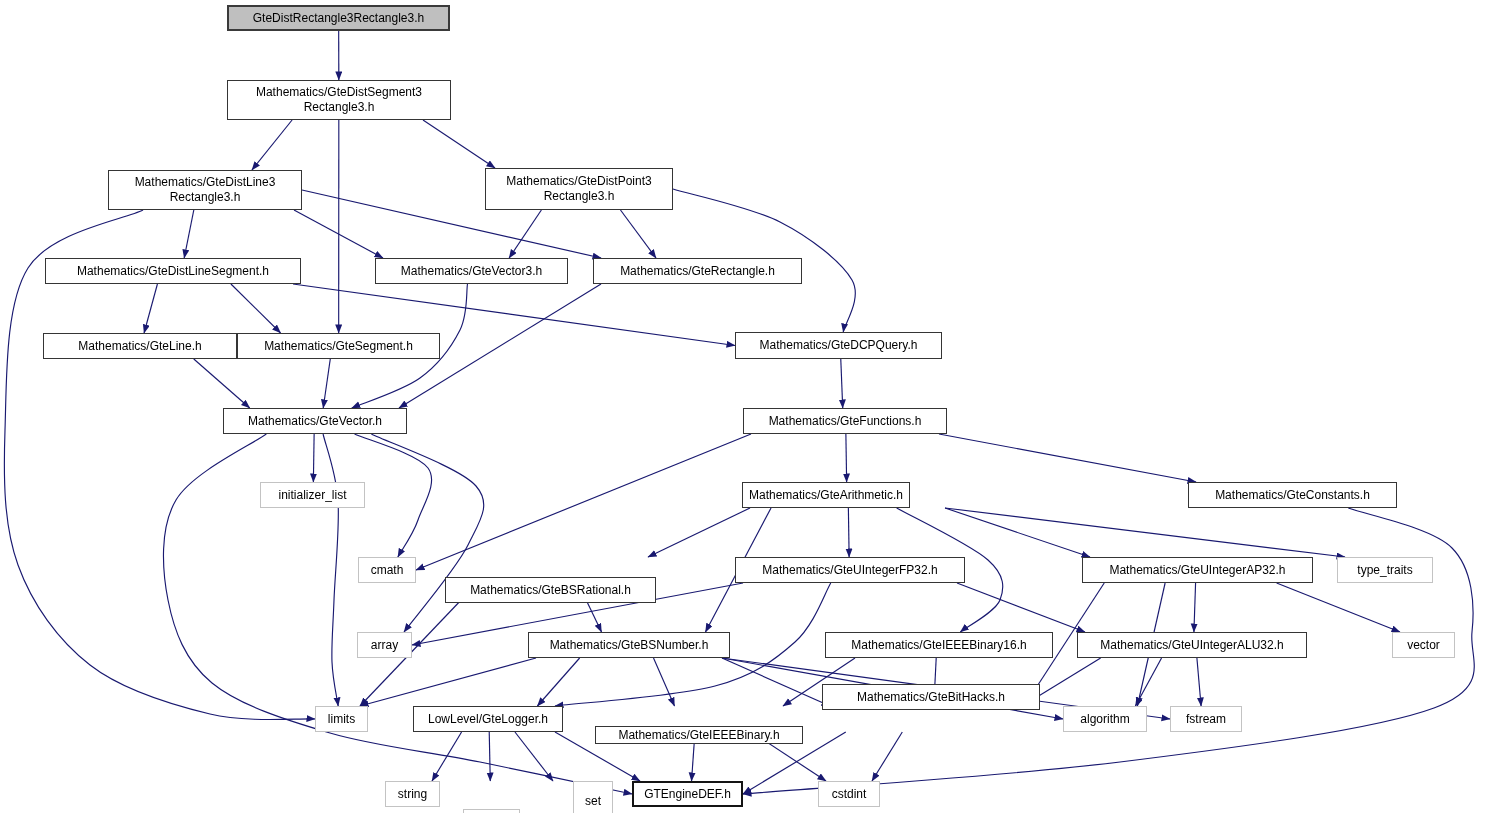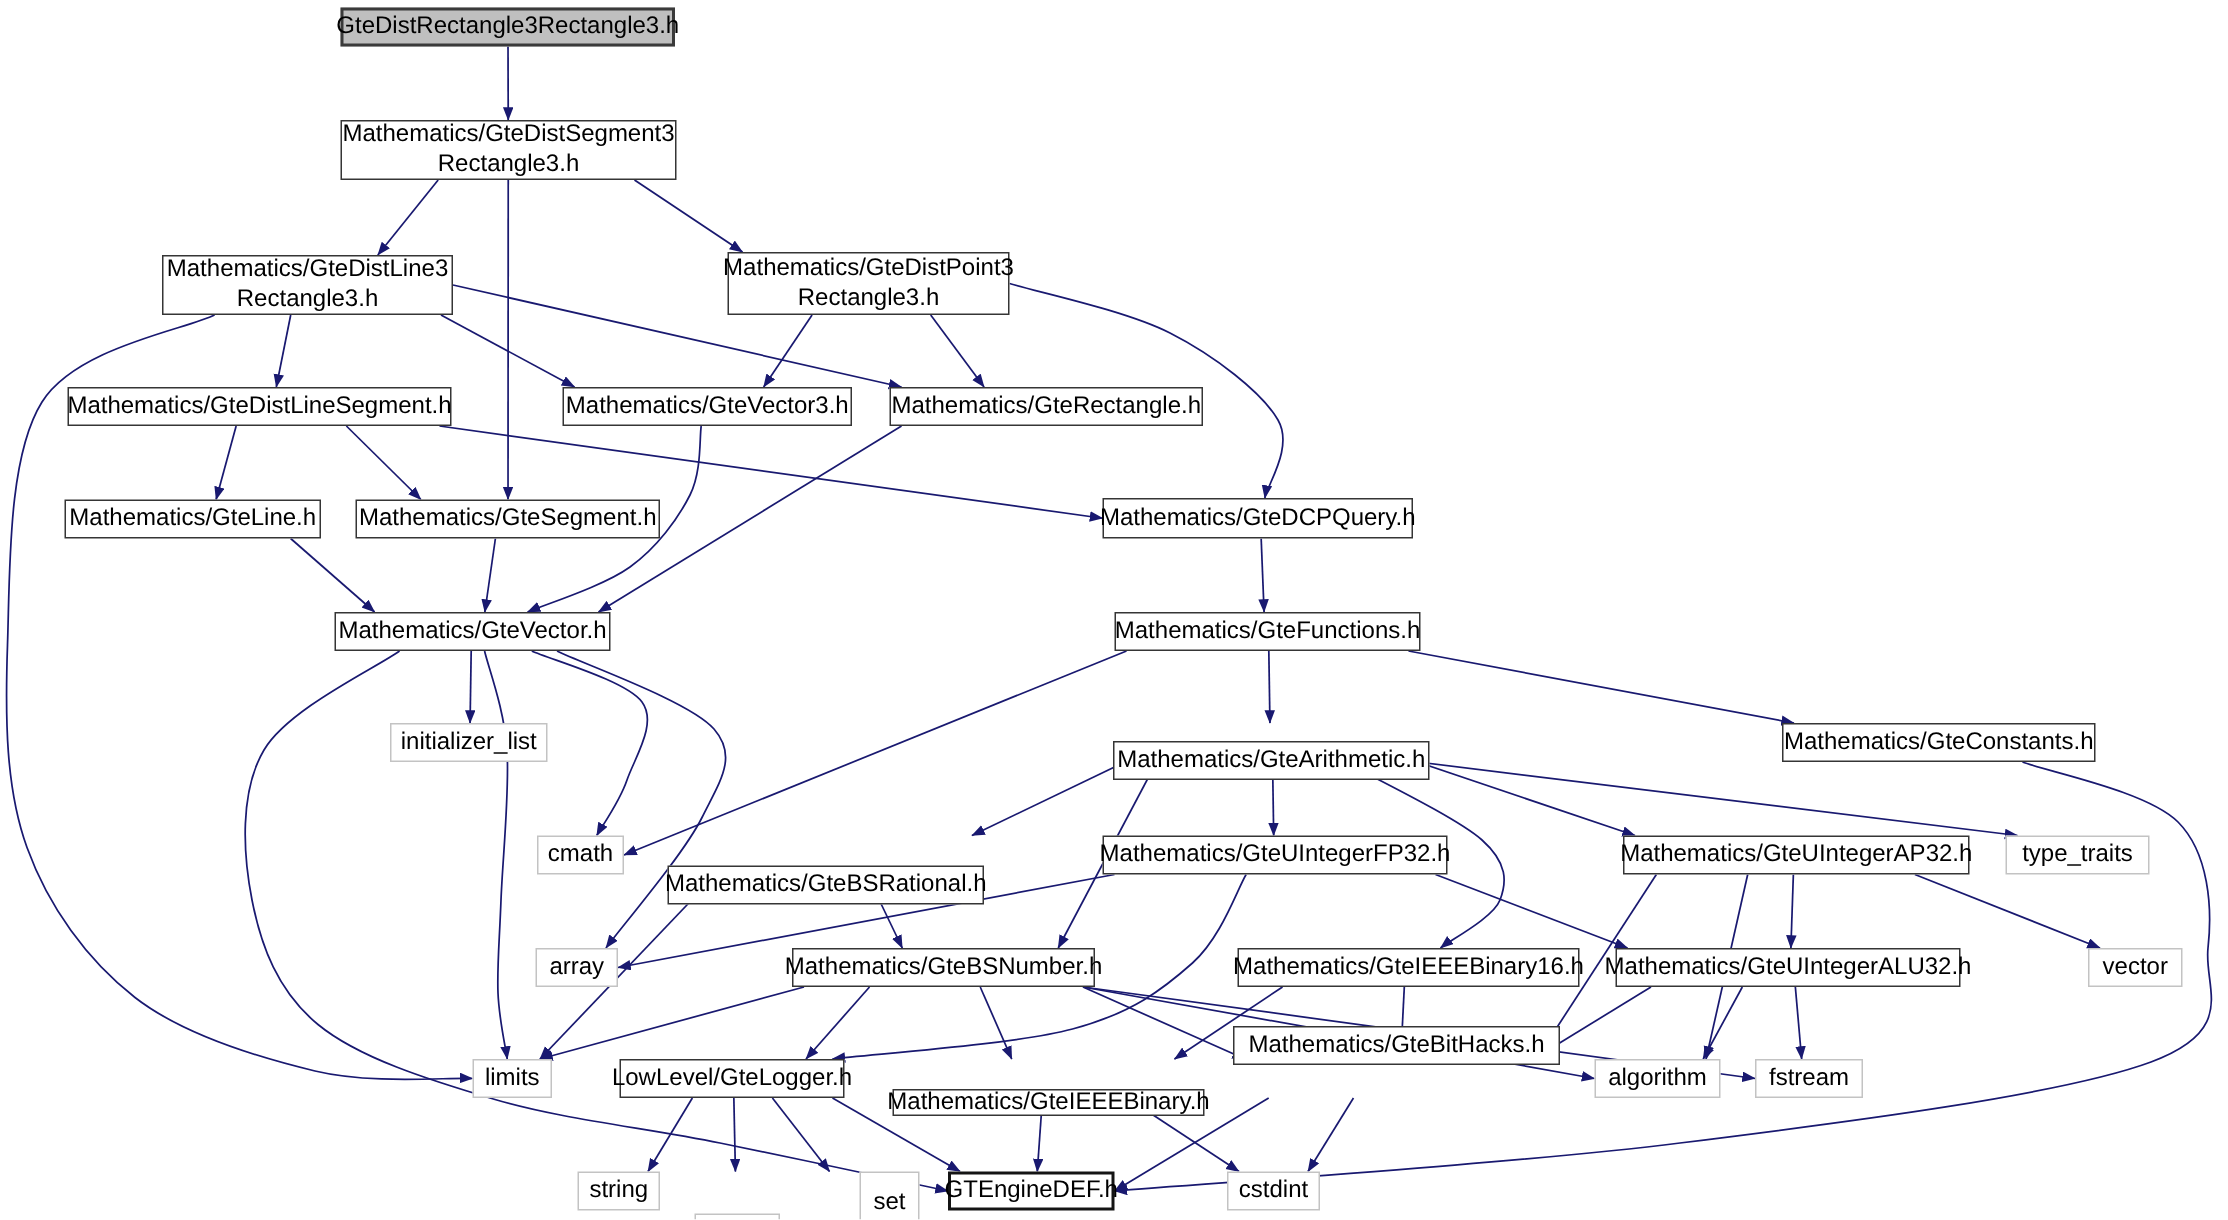--- a/index.html
+++ b/index.html
@@ -11,21 +11,21 @@
     overflow:hidden;
   }
   #edges{position:absolute;left:0;top:0;width:1485px;height:813px;}
   .node{
     position:absolute;
     box-sizing:border-box;
     background:#ffffff;
     border:1px solid #353535;
     display:flex;align-items:center;justify-content:center;
     text-align:center;
-    font-size:16px;line-height:1.25;color:#000000;
+    font-size:12px;line-height:1.25;color:#000000;
     white-space:pre-line;
     padding:0 4px;
     z-index:2;
   }
   .node.system{border-color:#c3c3c3;}
   .node.root{background:#bfbfbf;border-width:2px;border-color:#3a3a3a;}
   .node.bold{border-width:2px;border-color:#141414;}
   .edge{fill:none;stroke:#191970;stroke-width:1.15px;}
 </style>
 </head>
@@ -107,27 +107,27 @@
       <div class="node root" style="left: 227px; top: 5px; width: 223px; height: 26px;">GteDistRectangle3Rectangle3.h</div>
       <div class="node header" style="left: 227px; top: 80px; width: 224px; height: 40px;">Mathematics/GteDistSegment3
 Rectangle3.h</div>
       <div class="node header" style="left: 108px; top: 170px; width: 194px; height: 40px;">Mathematics/GteDistLine3
 Rectangle3.h</div>
       <div class="node header" style="left: 485px; top: 168px; width: 188px; height: 42px;">Mathematics/GteDistPoint3
 Rectangle3.h</div>
       <div class="node header" style="left: 45px; top: 258px; width: 256px; height: 26px;">Mathematics/GteDistLineSegment.h</div>
       <div class="node header" style="left: 375px; top: 258px; width: 193px; height: 26px;">Mathematics/GteVector3.h</div>
       <div class="node header" style="left: 593px; top: 258px; width: 209px; height: 26px;">Mathematics/GteRectangle.h</div>
-      <div class="node header" style="left: 43px; top: 333px; width: 171px; height: 26px;">Mathematics/GteLine.h</div>
+      <div class="node header" style="left: 43px; top: 333px; width: 194px; height: 26px;">Mathematics/GteLine.h</div>
       <div class="node header" style="left: 237px; top: 333px; width: 203px; height: 26px;">Mathematics/GteSegment.h</div>
       <div class="node header" style="left: 735px; top: 332px; width: 207px; height: 27px;">Mathematics/GteDCPQuery.h</div>
       <div class="node header" style="left: 223px; top: 408px; width: 184px; height: 26px;">Mathematics/GteVector.h</div>
       <div class="node header" style="left: 743px; top: 408px; width: 204px; height: 26px;">Mathematics/GteFunctions.h</div>
       <div class="node system" style="left: 260px; top: 482px; width: 105px; height: 26px;">initializer_list</div>
-      <div class="node header" style="left: 742px; top: 482px; width: 211px; height: 26px; margin-top: 12px;">Mathematics/GteArithmetic.h</div>
+      <div class="node header" style="left: 742px; top: 482px; width: 168px; height: 26px;">Mathematics/GteArithmetic.h</div>
       <div class="node header" style="left: 1188px; top: 482px; width: 209px; height: 26px;">Mathematics/GteConstants.h</div>
       <div class="node system" style="left: 358px; top: 557px; width: 58px; height: 26px;">cmath</div>
       <div class="node header" style="left: 445px; top: 557px; width: 211px; height: 26px; margin-top: 20px;">Mathematics/GteBSRational.h</div>
       <div class="node header" style="left: 735px; top: 557px; width: 230px; height: 26px;">Mathematics/GteUIntegerFP32.h</div>
       <div class="node header" style="left: 1082px; top: 557px; width: 231px; height: 26px;">Mathematics/GteUIntegerAP32.h</div>
       <div class="node system" style="left: 1337px; top: 557px; width: 96px; height: 26px;">type_traits</div>
       <div class="node system" style="left: 357px; top: 632px; width: 55px; height: 26px;">array</div>
       <div class="node header" style="left: 528px; top: 632px; width: 202px; height: 26px;">Mathematics/GteBSNumber.h</div>
       <div class="node header" style="left: 825px; top: 632px; width: 228px; height: 26px;">Mathematics/GteIEEEBinary16.h</div>
       <div class="node header" style="left: 1077px; top: 632px; width: 230px; height: 26px;">Mathematics/GteUIntegerALU32.h</div>

